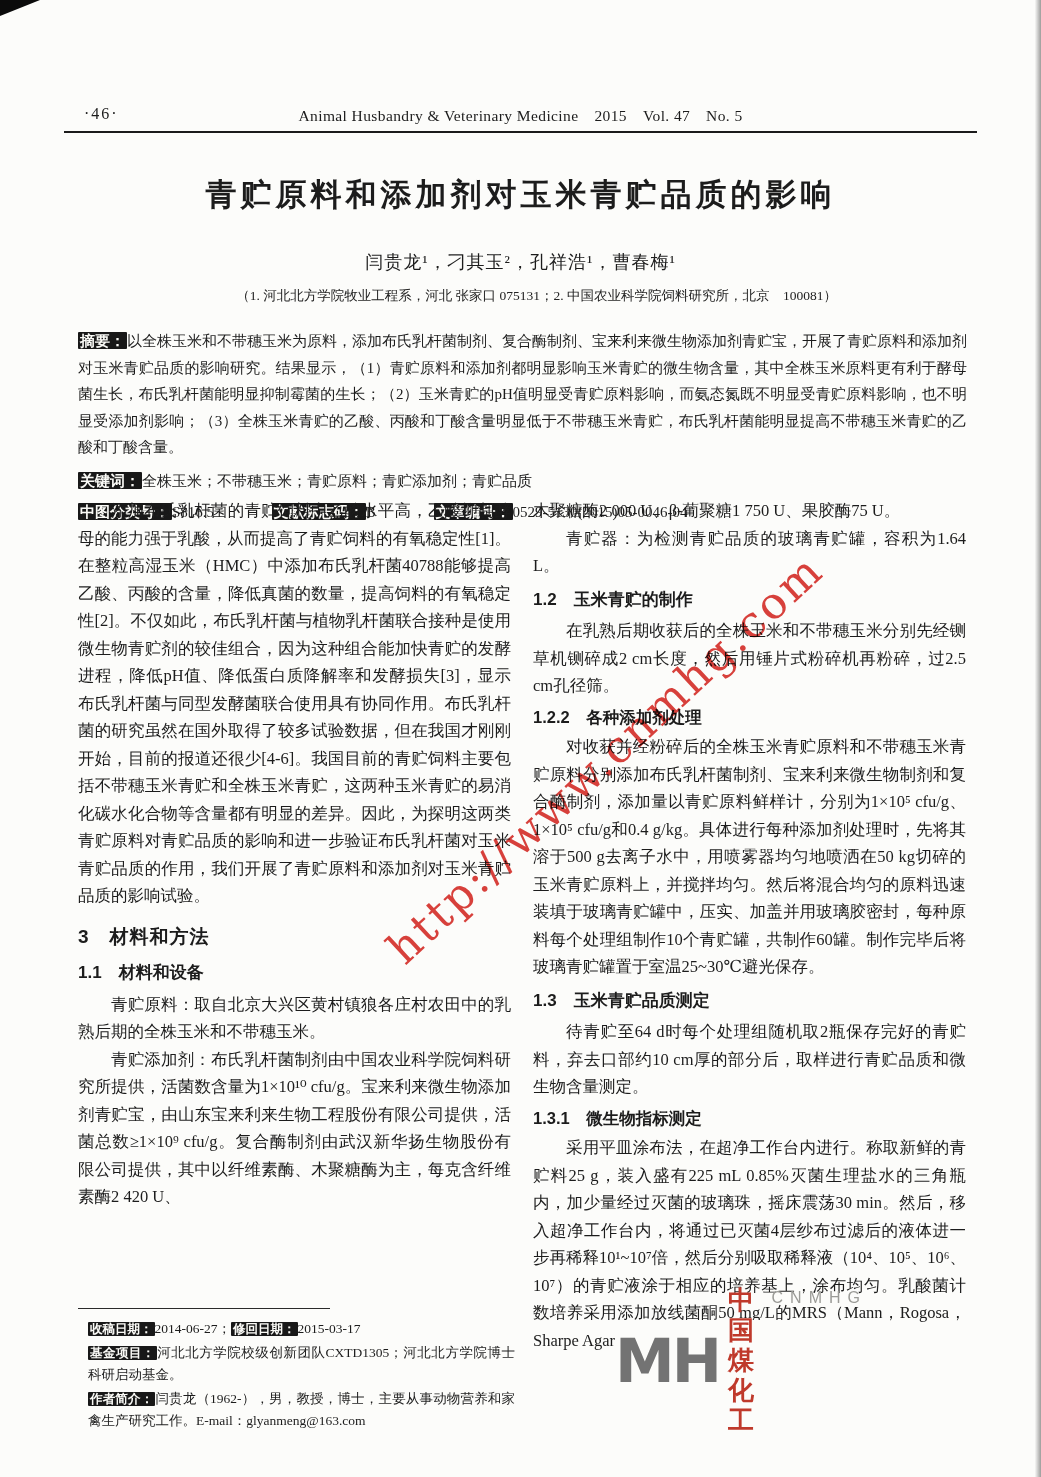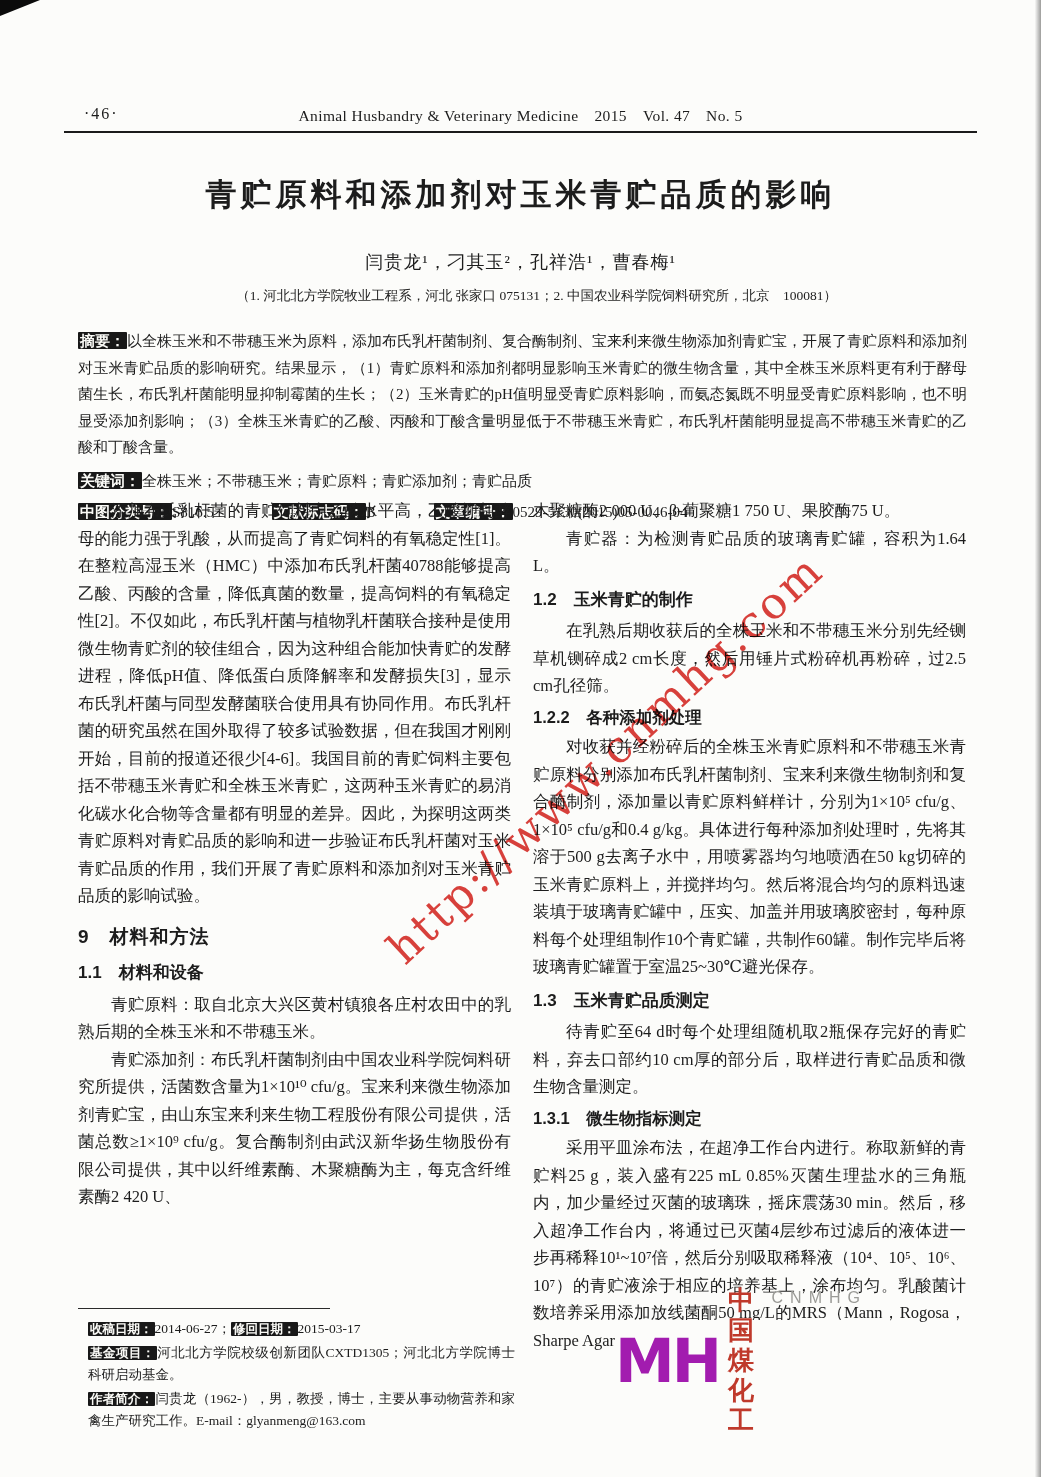--- a/index.html
+++ b/index.html
@@ -76,21 +76,21 @@
     color:rgba(212,32,26,0.85);
     font-family:"DejaVu Serif","Liberation Serif",serif;
     mix-blend-mode:multiply;
     pointer-events:none;z-index:5;white-space:nowrap;
   }
 
   
   .logo{position:absolute;left:615px;top:1320px;width:252px;height:82px;
     background:#fcfcfa;z-index:6;display:flex;align-items:center;}
   .logo-mark{font-family:"DejaVu Sans","Liberation Sans",sans-serif;
-    font-weight:900;font-size:60px;line-height:0.95;color:#a21caf;
+    font-weight:900;font-size:60px;line-height:0.95;color:#737373;
     letter-spacing:-3px;margin-right:9px;}
   .logo-text{display:flex;flex-direction:row;}
   .logo-cn{font-size:26px;font-weight:bold;letter-spacing:2px;color:#bf392b;
     font-family:"Liberation Sans","DejaVu Sans",sans-serif;line-height:1.15;}
   .logo-en{font-size:16px;color:#9b9b97;letter-spacing:7px;margin-top:3px;
     font-family:"Liberation Sans","DejaVu Sans",sans-serif;}
 </style>
 </head>
 <body>
 
@@ -112,21 +112,21 @@
     <p class="keywords"><span class="lbl">关键词：</span><span>全株玉米；不带穗玉米；青贮原料；青贮添加剂；青贮品质</span></p>
     <p class="clc">
       <span class="clc-seg"><span class="lbl">中图分类号：</span><span>S816.5</span></span>
       <span class="clc-seg"><span class="lbl">文献标志码：</span><span>B</span></span>
       <span class="clc-seg"><span class="lbl">文章编号：</span><span>0529-5130(2015)05-0046-04</span></span>
     </p>
   </div>
 
   <div class="col col-left">
     <p class="bp">添加布氏乳杆菌的青贮饲料中乙酸水平高，乙酸抑制酵母的能力强于乳酸，从而提高了青贮饲料的有氧稳定性[1]。在整粒高湿玉米（HMC）中添加布氏乳杆菌40788能够提高乙酸、丙酸的含量，降低真菌的数量，提高饲料的有氧稳定性[2]。不仅如此，布氏乳杆菌与植物乳杆菌联合接种是使用微生物青贮剂的较佳组合，因为这种组合能加快青贮的发酵进程，降低pH值、降低蛋白质降解率和发酵损失[3]，显示布氏乳杆菌与同型发酵菌联合使用具有协同作用。布氏乳杆菌的研究虽然在国外取得了较多试验数据，但在我国才刚刚开始，目前的报道还很少[4-6]。我国目前的青贮饲料主要包括不带穗玉米青贮和全株玉米青贮，这两种玉米青贮的易消化碳水化合物等含量都有明显的差异。因此，为探明这两类青贮原料对青贮品质的影响和进一步验证布氏乳杆菌对玉米青贮品质的作用，我们开展了青贮原料和添加剂对玉米青贮品质的影响试验。</p>
-    <div class="h1">9　材料和方法</div>
+    <div class="h1">3　材料和方法</div>
     <div class="h2">1.1　材料和设备</div>
     <p class="bp">青贮原料：取自北京大兴区黄村镇狼各庄村农田中的乳熟后期的全株玉米和不带穗玉米。</p>
     <p class="bp">青贮添加剂：布氏乳杆菌制剂由中国农业科学院饲料研究所提供，活菌数含量为1×10¹⁰ cfu/g。宝来利来微生物添加剂青贮宝，由山东宝来利来生物工程股份有限公司提供，活菌总数≥1×10⁹ cfu/g。复合酶制剂由武汉新华扬生物股份有限公司提供，其中以纤维素酶、木聚糖酶为主，每克含纤维素酶2 420 U、</p>
   </div>
 
   <div class="col col-right">
     <p class="bp-cont">木聚糖酶2 000 U、β-葡聚糖1 750 U、果胶酶75 U。</p>
     <p class="bp">青贮器：为检测青贮品质的玻璃青贮罐，容积为1.64 L。</p>
     <div class="h2">1.2　玉米青贮的制作</div>
     <p class="bp">在乳熟后期收获后的全株玉米和不带穗玉米分别先经铡草机铡碎成2 cm长度，然后用锤片式粉碎机再粉碎，过2.5 cm孔径筛。</p>

